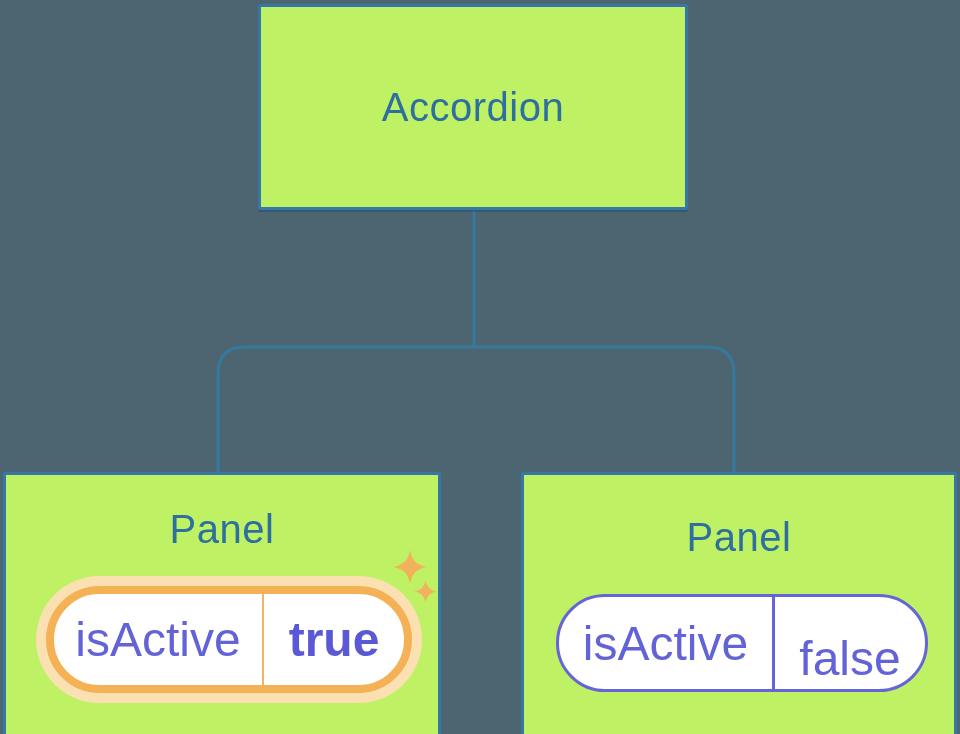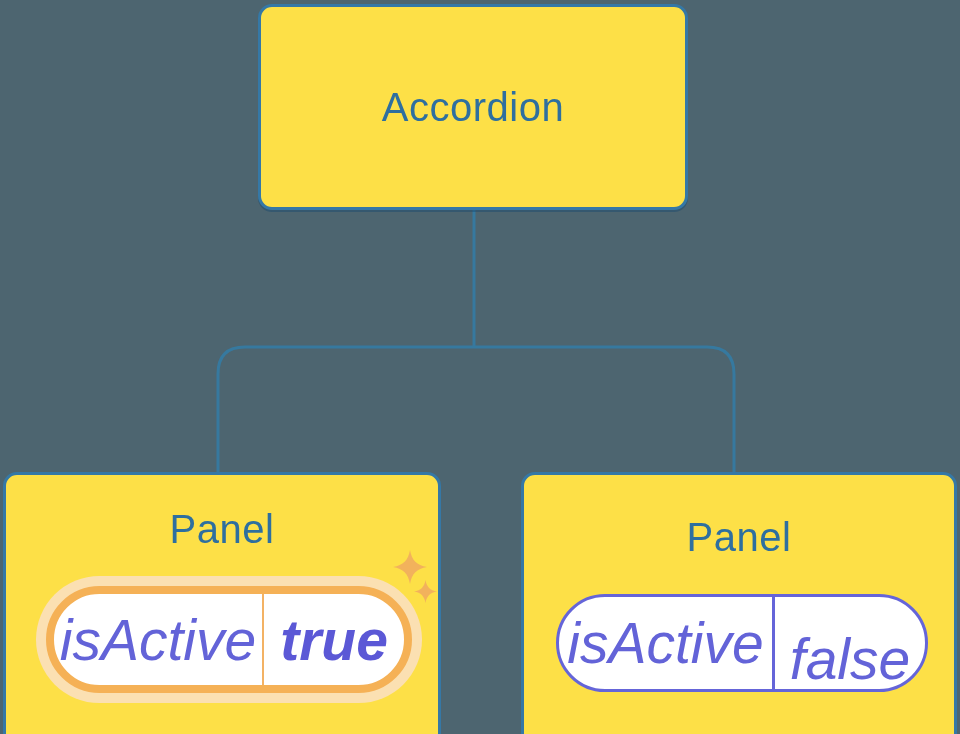--- a/index.html
+++ b/index.html
@@ -16,23 +16,23 @@
     overflow: hidden;
   }
   .connectors {
     position: absolute;
     left: 0; top: 0;
     width: 960px; height: 734px;
     pointer-events: none;
   }
   .node {
     position: absolute;
-    background: #fde047;
+    background: #bef264;
     border: 3px solid #3578a6;
-    border-radius: 14px;
+    border-radius: 2px;
     box-shadow: 0 2px 0 rgba(24, 74, 110, 0.45);
     box-sizing: border-box;
   }
   .accordion-node {
     left: 258px; top: 4px;
     width: 430px; height: 206px;
     display: flex;
     align-items: center;
     justify-content: center;
   }
@@ -79,23 +79,22 @@
     left: 32px; top: 119px;
     width: 372px; height: 98px;
     border: 3px solid #6565d9;
     border-radius: 52px;
   }
   .pill-cell {
     display: flex;
     align-items: center;
     justify-content: center;
     color: #6363d8;
-    font-size: 57px;
+    font-size: 48px;
     font-weight: 400;
-    font-style: italic;
   }
   .pill-active  .cell-name  { width: 208px; }
   .pill-active  .cell-value { flex: 1; }
   .pill-inactive .cell-name  { width: 213px; }
   .pill-inactive .cell-value { flex: 1; margin-top: 31px; }
   .cell-value.bold {
     font-weight: 700;
     color: #5b58d6;
   }
   .pill-divider {

